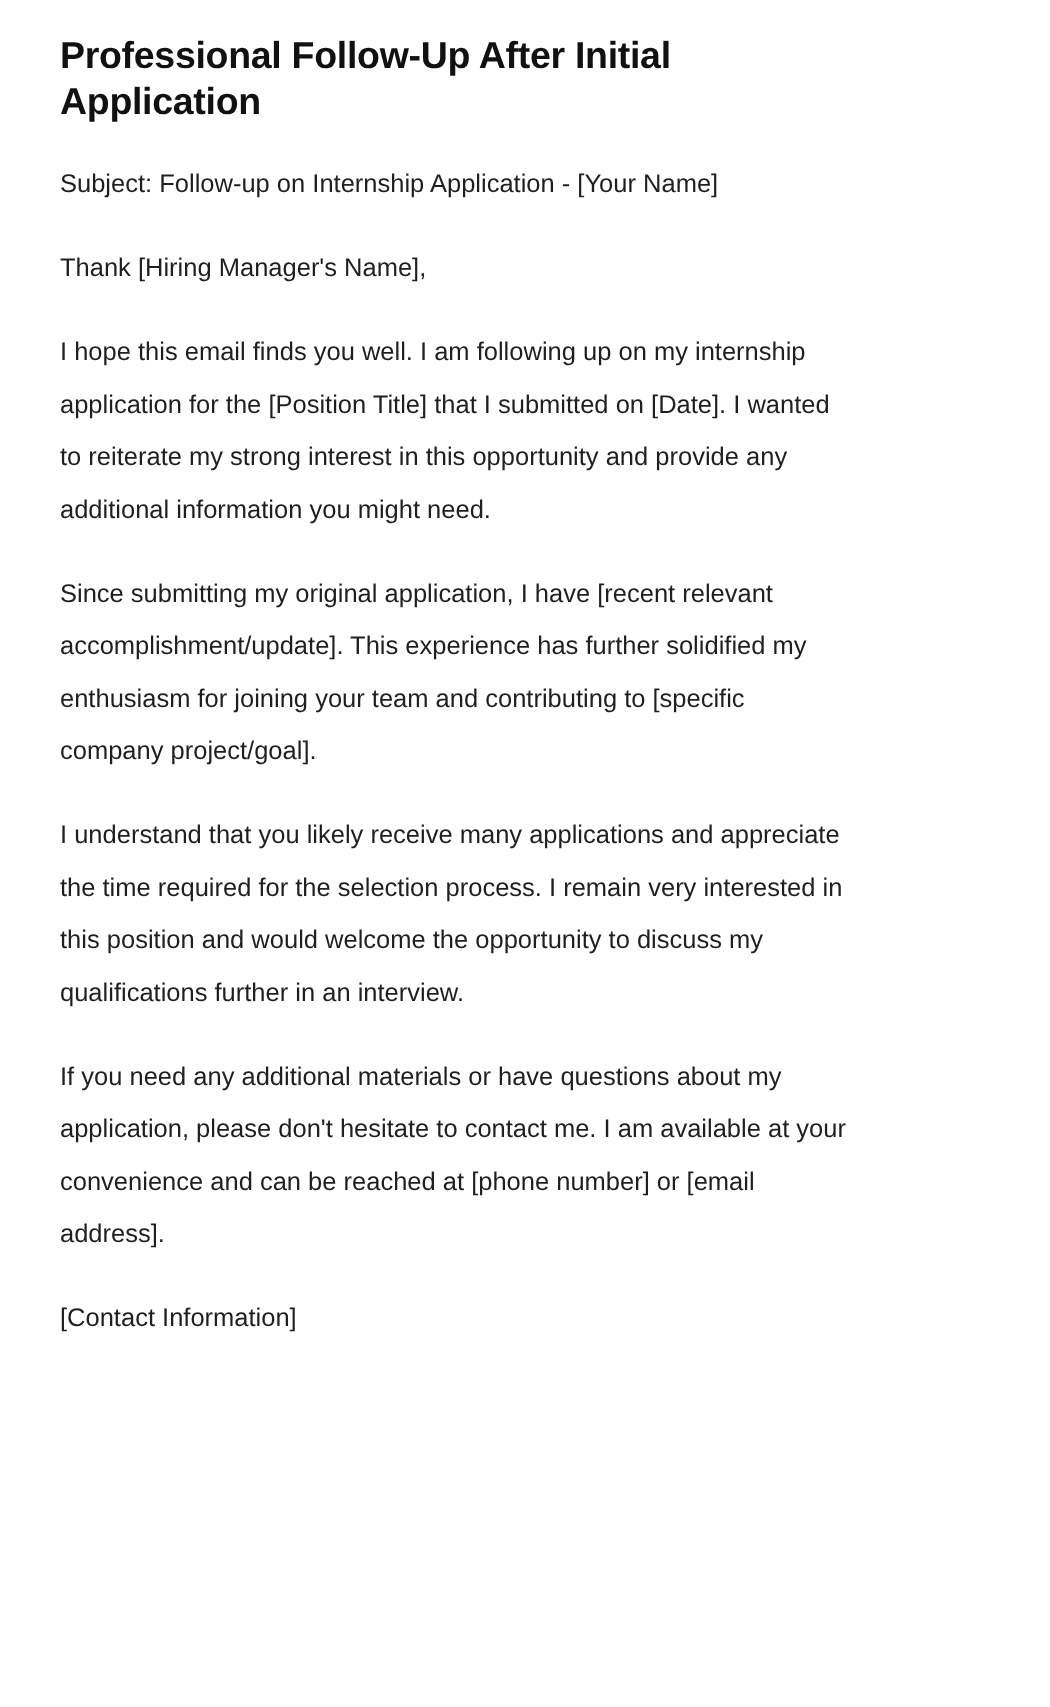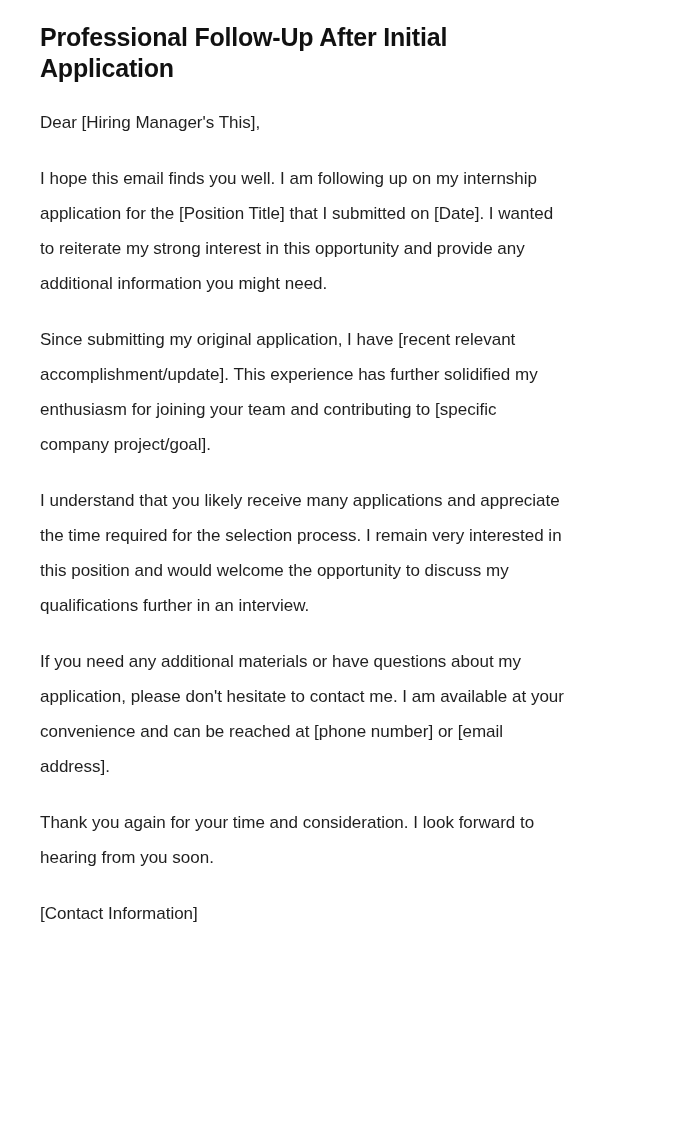--- a/index.html
+++ b/index.html
@@ -37,21 +37,21 @@
     margin-bottom: 11px;
   }
 </style>
 </head>
 <body>
 
 <div class="page">
 
   <h1 class="doc-title">Professional Follow-Up After Initial Application</h1>
 
-  <p class="para">Dear [Hiring Manager's This],</p>
+  <p class="para">Subject: Follow-up on Internship Application - [Your Name]</p>
+  <p class="para">Thank [Hiring Manager's Name],</p>
   <p class="para">I hope this email finds you well. I am following up on my internship application for the [Position Title] that I submitted on [Date]. I wanted to reiterate my strong interest in this opportunity and provide any additional information you might need.</p>
   <p class="para">Since submitting my original application, I have [recent relevant accomplishment/update]. This experience has further solidified my enthusiasm for joining your team and contributing to [specific company project/goal].</p>
   <p class="para">I understand that you likely receive many applications and appreciate the time required for the selection process. I remain very interested in this position and would welcome the opportunity to discuss my qualifications further in an interview.</p>
   <p class="para">If you need any additional materials or have questions about my application, please don't hesitate to contact me. I am available at your convenience and can be reached at [phone number] or [email address].</p>
-  <p class="para">Thank you again for your time and consideration. I look forward to hearing from you soon.</p>
   <p class="para">[Contact Information]</p>
 
 </div>
 
 </body></html>

